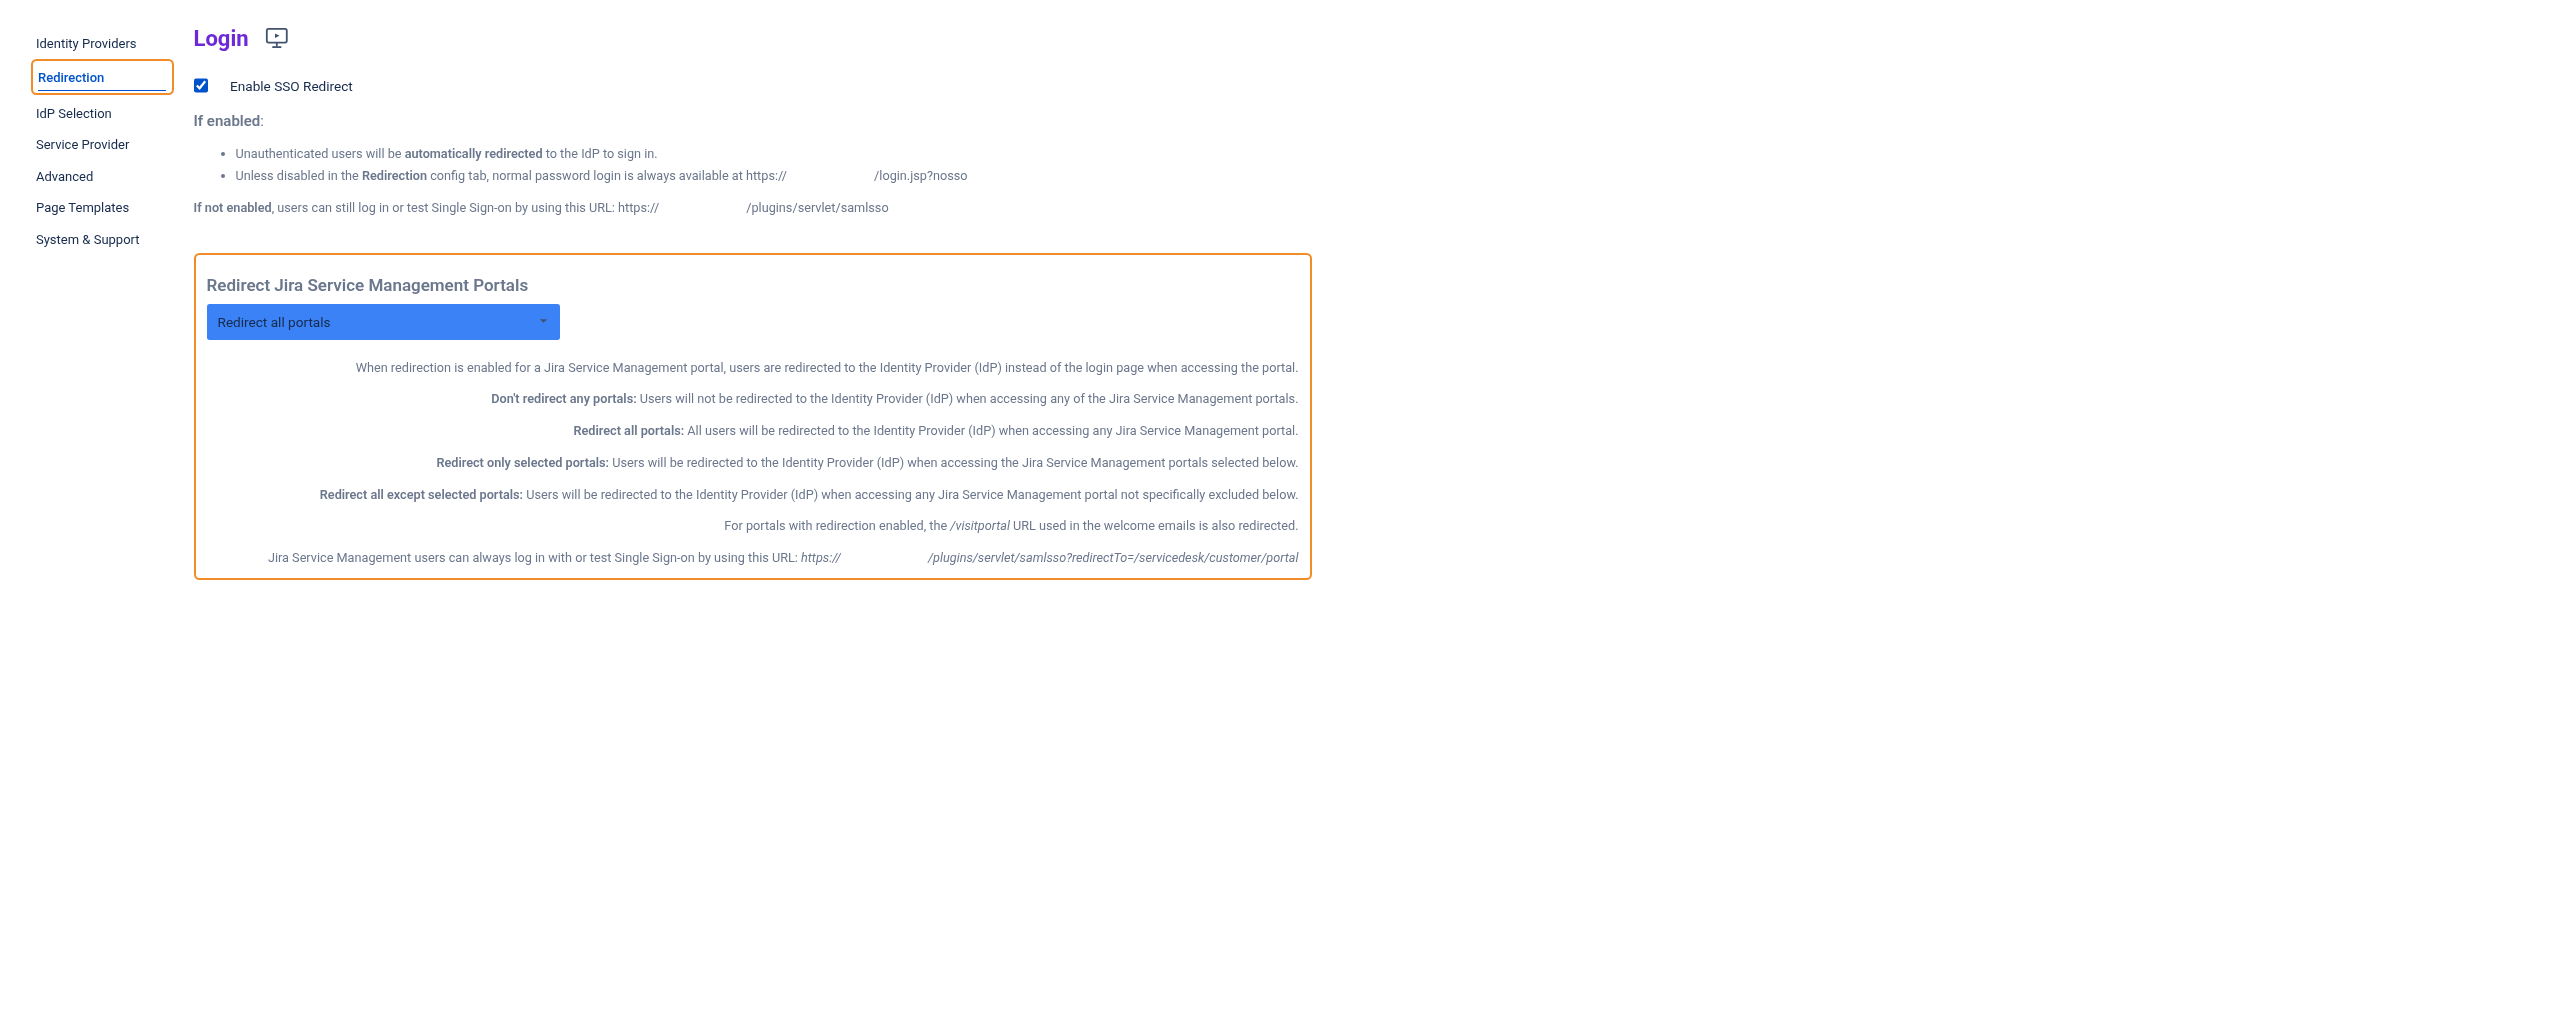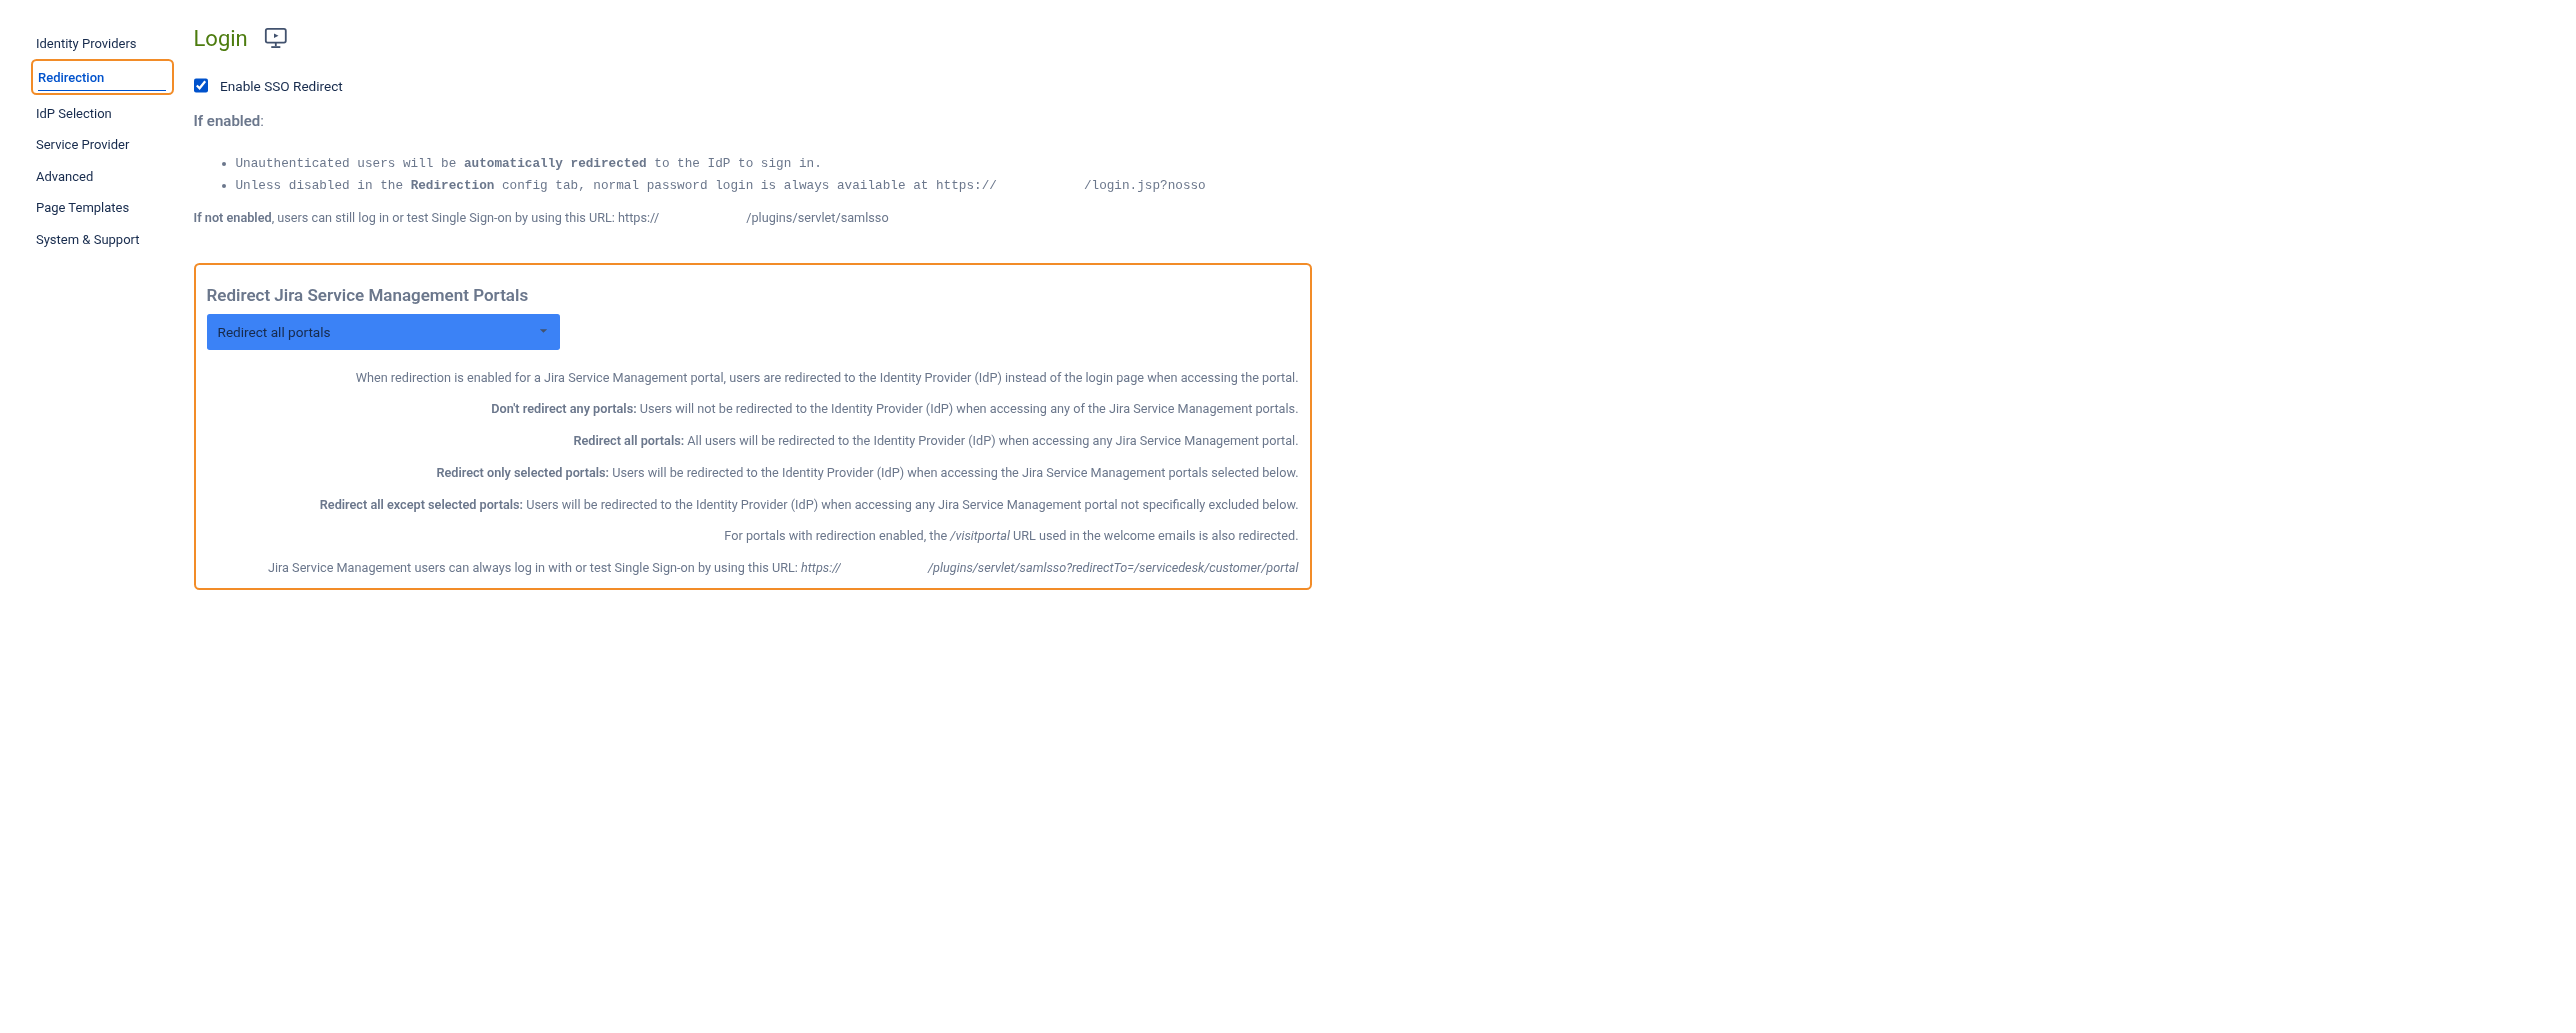--- a/index.html
+++ b/index.html
@@ -47,31 +47,31 @@
     max-width: 1118px;
   }
   .page-header {
     display: flex;
     align-items: center;
     gap: 16.4px;
     margin-bottom: 27px;
   }
   .page-title {
     font-size: 22px;
-    font-weight: 400;
-    color: #4d7c0f;
+    font-weight: 700;
+    color: #6d28d9;
   }
   .video-icon-wrap {
     display: inline-flex;
     color: #42526E;
   }
   .checkbox-row {
     display: flex;
     align-items: center;
-    gap: 12px;
+    gap: 22px;
     margin-bottom: 16.4px;
   }
   .checkbox-row input[type="checkbox"] {
     width: 14.5px;
     height: 14.5px;
     accent-color: #0052CC;
     cursor: pointer;
   }
   .checkbox-label {
     font-size: 13.6px;
@@ -83,23 +83,22 @@
     color: #6B778C;
     margin-bottom: 3.6px;
   }
   .info-text strong {
     color: #6B778C;
     font-weight: 600;
   }
   .info-list {
     list-style: disc;
     padding-left: 42px;
-    margin-top: 21px;
+    margin-top: 11px;
     margin-bottom: 12.7px;
-    font-family: Liberation Mono, monospace;
   }
   .info-list li {
     font-size: 12.7px;
     line-height: 1.55;
     color: #6B778C;
     margin-bottom: 1.8px;
   }
   .info-list li strong {
     font-weight: 600;
   }

